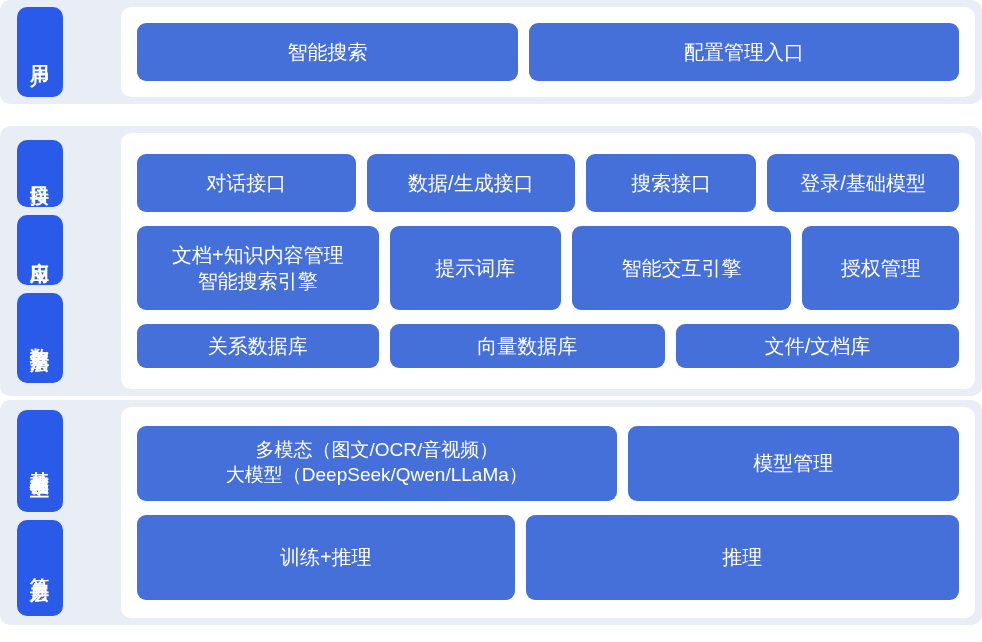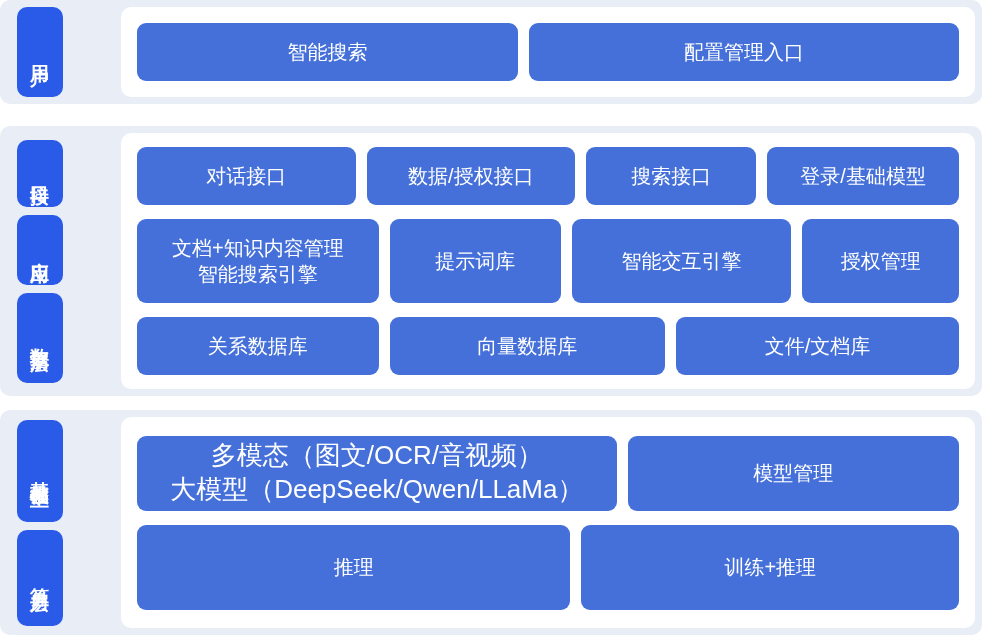--- a/index.html
+++ b/index.html
@@ -12,21 +12,21 @@
   .band {
     background: #e9eef6;
     border-radius: 10px;
     display: flex;
     align-items: center;
     padding: 7px 7px 7px 17px;
     width: 982px;
     gap: 43px;
   }
   .band-user   { height: 104px; margin-bottom: 22px; }
-  .band-middle { height: 270px; margin-bottom: 14px; }
+  .band-middle { height: 270px; margin-bottom: 4px; }
   .band-model  { height: 225px; }
   .pillcol {
     width: 46px;
     flex-shrink: 0;
     display: flex;
     flex-direction: column;
     justify-content: center;
     gap: 8px;
     margin-right: 15px;
     height: 100%;
@@ -64,21 +64,21 @@
     border-radius: 9px;
     color: #ffffff;
     display: flex;
     align-items: center;
     justify-content: center;
     text-align: center;
     font-size: 20px;
     line-height: 1.3;
   }
   .block-text { white-space: pre-line; }
-  .block.small { font-size: 26px; }
+  .block.small { font-size: 19px; }
 </style>
 </head>
 <body>
 
 <div class="band band-user">
   <div class="pillcol">
     <div class="pill" style="height:90px">
       <span class="pill-text">用户</span>
     </div>
   </div>
@@ -105,21 +105,21 @@
     <div class="pill" style="height:90px">
       <span class="pill-text">数据层</span>
     </div>
   </div>
   <div class="panel">
     <div class="row" style="height:58px">
       <div class="block" style="flex:180 1 0">
         <span class="block-text">对话接口</span>
       </div>
       <div class="block" style="flex:172 1 0">
-        <span class="block-text">数据/授权接口</span>
+        <span class="block-text">数据/生成接口</span>
       </div>
       <div class="block" style="flex:140 1 0">
         <span class="block-text">搜索接口</span>
       </div>
       <div class="block" style="flex:158 1 0">
         <span class="block-text">登录/基础模型</span>
       </div>
     </div>
     <div class="row" style="height:84px">
       <div class="block" style="flex:250 1 0">
@@ -129,21 +129,21 @@
       <div class="block" style="flex:177 1 0">
         <span class="block-text">提示词库</span>
       </div>
       <div class="block" style="flex:227 1 0">
         <span class="block-text">智能交互引擎</span>
       </div>
       <div class="block" style="flex:162 1 0">
         <span class="block-text">授权管理</span>
       </div>
     </div>
-    <div class="row" style="height:58px">
+    <div class="row" style="height:44px">
       <div class="block" style="flex:250 1 0">
         <span class="block-text">关系数据库</span>
       </div>
       <div class="block" style="flex:285 1 0">
         <span class="block-text">向量数据库</span>
       </div>
       <div class="block" style="flex:293 1 0">
         <span class="block-text">文件/文档库</span>
       </div>
     </div>
@@ -163,21 +163,21 @@
     <div class="row" style="height:75px">
       <div class="block small" style="flex:330 1 0">
         <span class="block-text">多模态（图文/OCR/音视频）
 大模型（DeepSeek/Qwen/LLaMa）</span>
       </div>
       <div class="block" style="flex:228 1 0">
         <span class="block-text">模型管理</span>
       </div>
     </div>
     <div class="row" style="height:85px">
+      <div class="block" style="flex:385 1 0">
+        <span class="block-text">训练+推理</span>
+      </div>
       <div class="block" style="flex:442 1 0">
         <span class="block-text">推理</span>
-      </div>
-      <div class="block" style="flex:385 1 0">
-        <span class="block-text">训练+推理</span>
       </div>
     </div>
   </div>
 </div>
 
 </body></html>

